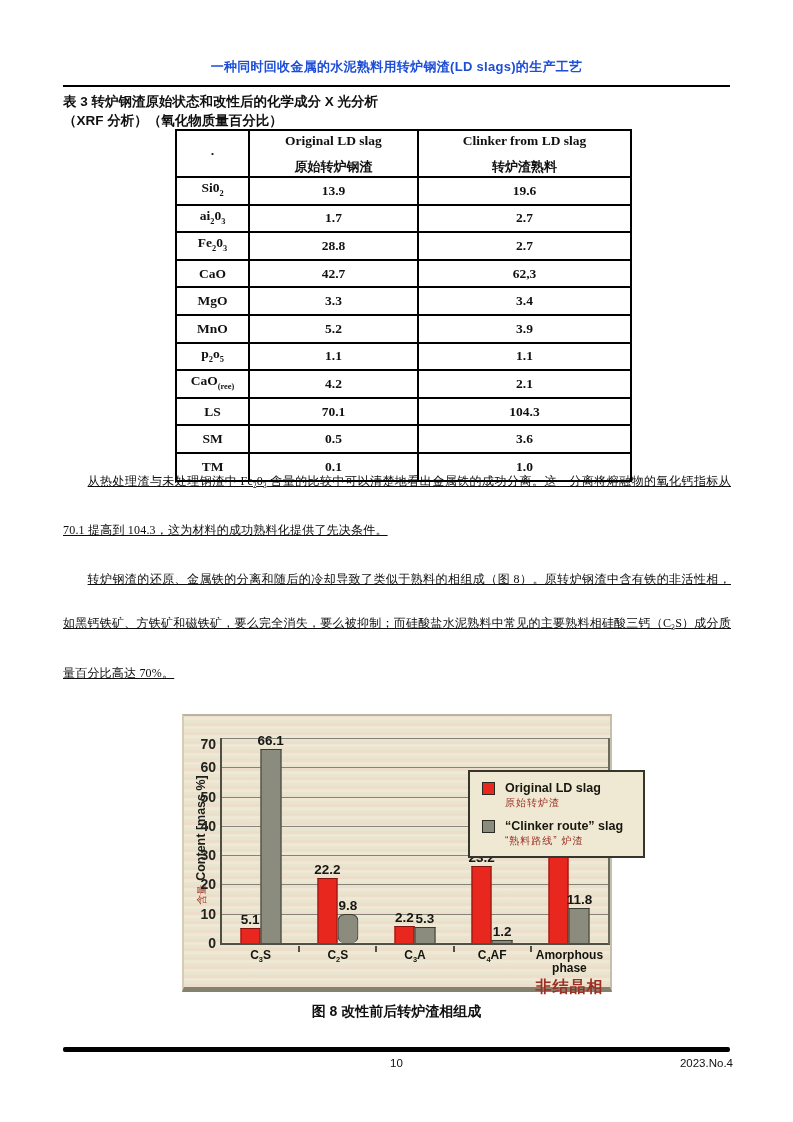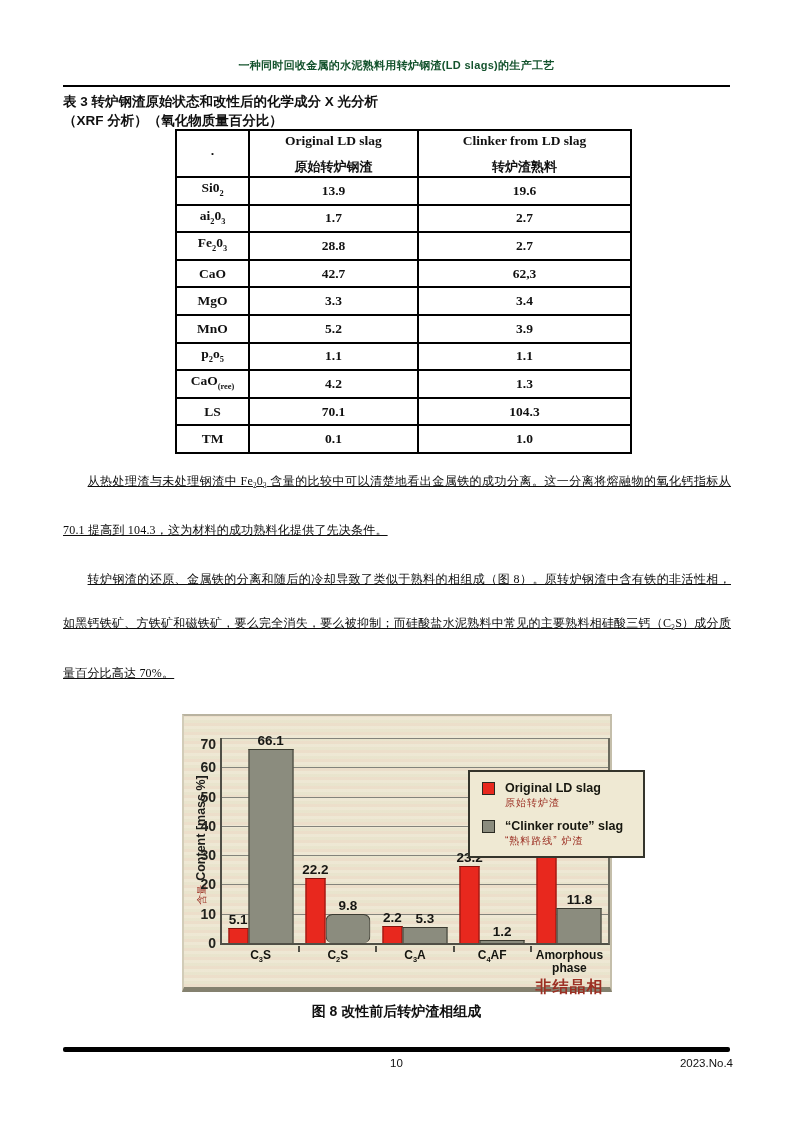--- a/index.html
+++ b/index.html
@@ -5,21 +5,21 @@
   html,body{margin:0;padding:0;background:#e8e8e8;}
   .page{
     position:relative;width:793px;height:1122px;background:#ffffff;
     font-family:"Liberation Serif","DejaVu Serif",serif;color:#111;
     overflow:hidden;margin:0 auto;
   }
   
   .hdr-title{
     position:absolute;top:58px;left:63px;width:667px;text-align:center;
     font-family:"Liberation Sans","DejaVu Sans",sans-serif;
-    font-size:11px;font-weight:600;letter-spacing:.3px;color:#14532d;
+    font-size:13px;font-weight:600;letter-spacing:.3px;color:#1d4ed8;
   }
   .hdr-rule{position:absolute;top:85px;left:63px;width:667px;height:2px;background:#000;}
   
   .tbl-title{
     position:absolute;left:63px;width:667px;
     font-family:"Liberation Sans","DejaVu Sans",sans-serif;
     font-size:13.5px;font-weight:700;color:#101010;
   }
   .tbl-title.l1{top:93px}
   .tbl-title.l2{top:112px}
@@ -81,21 +81,21 @@
   .group{flex:1 1 0;position:relative;}
   .group .xtick{
     position:absolute;left:-1px;bottom:-9px;width:2px;height:6px;background:#504f46;
   }
   .pair{
     position:absolute;bottom:0;left:50%;transform:translateX(-50%);
     display:flex;align-items:flex-end;
   }
   .bar{position:relative;box-sizing:border-box;}
   .bar.s0{width:20px;border:1px solid #86130d;border-bottom:none;}
-  .bar.s1{width:45px;border:1px solid #3b3b31;border-bottom:none;}
+  .bar.s1{width:21px;border:1px solid #3b3b31;border-bottom:none;}
   .bar-label{
     position:absolute;bottom:100%;left:50%;transform:translateX(-50%);
     margin-bottom:2px;font-size:13.5px;font-weight:600;color:#161613;white-space:nowrap;
   }
   .xlabel{
     position:absolute;top:calc(100% + 6px);left:0;width:100%;text-align:center;
     font-size:12px;font-weight:700;line-height:13px;color:#14140f;
   }
   .xlabel sub{font-size:.62em;}
   .xsublabel{margin-top:5px;font-size:16px;font-weight:600;color:#9c2f23;letter-spacing:1px;}
@@ -188,26 +188,31 @@
           <td>3.9</td>
         </tr>
         <tr>
           <th>p<sub>2</sub>o<sub>5</sub></th>
           <td>1.1</td>
           <td>1.1</td>
         </tr>
         <tr>
           <th>CaO<sub>(ree)</sub></th>
           <td>4.2</td>
-          <td>1.3</td>
+          <td>2.1</td>
         </tr>
         <tr>
           <th>LS</th>
           <td>70.1</td>
           <td>104.3</td>
+        </tr>
+        <tr>
+          <th>SM</th>
+          <td>0.5</td>
+          <td>3.6</td>
         </tr>
         <tr>
           <th>TM</th>
           <td>0.1</td>
           <td>1.0</td>
         </tr>
       </tbody>
   </table>
 
   <div class="bodytext">

